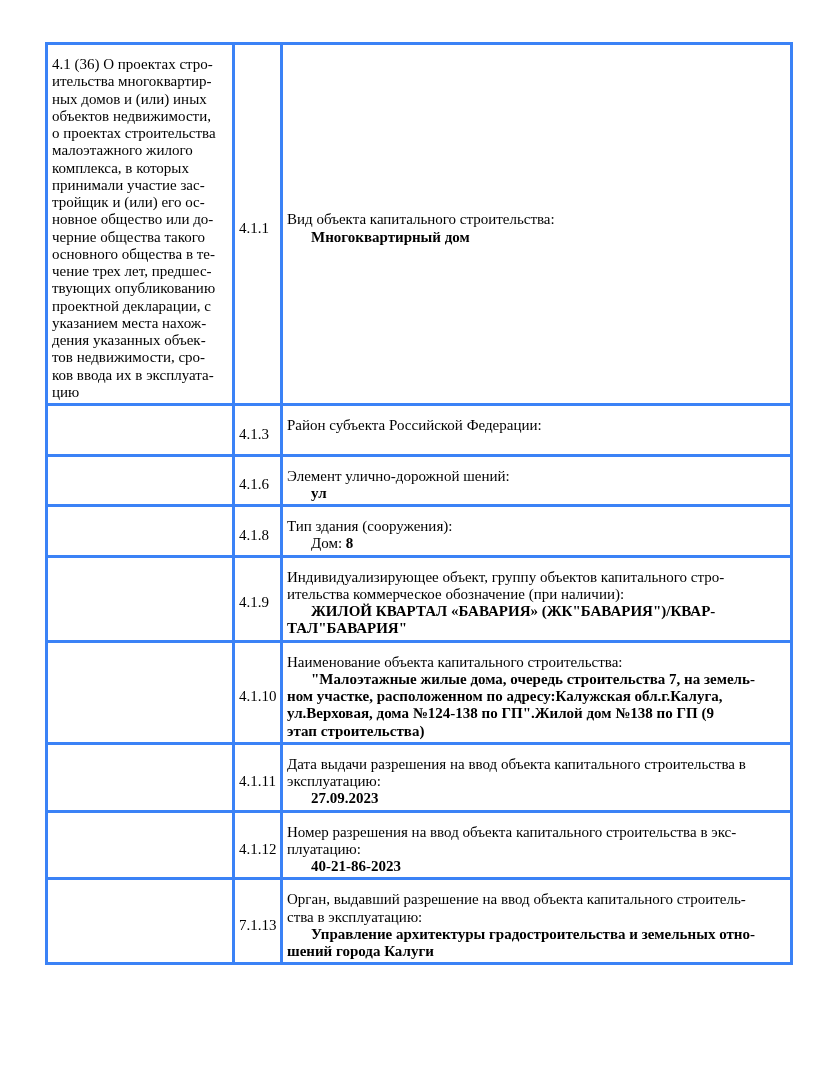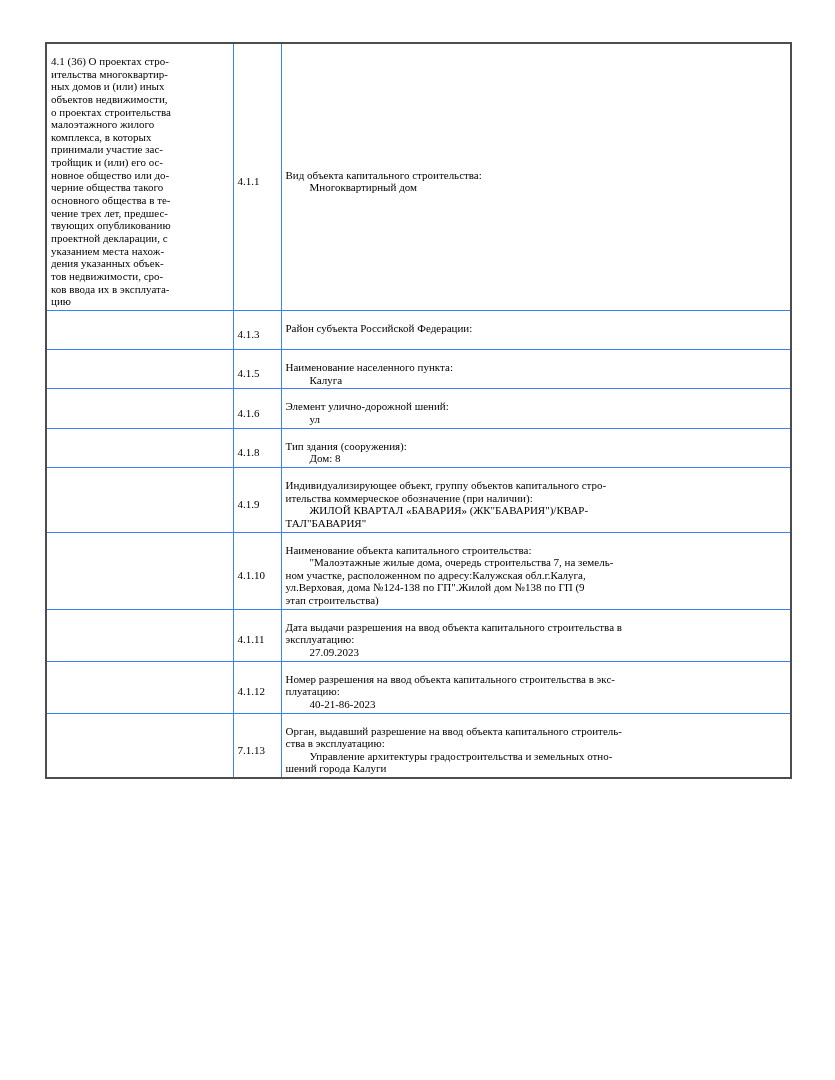--- a/index.html
+++ b/index.html
@@ -17,43 +17,43 @@
   table.decl {
     position: absolute;
     left: 45px;
     top: 42px;
     width: 745px;
     border-collapse: collapse;
     table-layout: fixed;
     border: 2px solid #4d4d4d;
   }
   table.decl td {
-    border: 1px solid #3b82f6;
+    border: 3px solid #3b82f6;
     padding: 11px 3px 2px 4px;
-    font-size: 11px;
+    font-size: 15px;
     line-height: 1.15;
     overflow: hidden;
     vertical-align: middle;
   }
   td.c1 {
     vertical-align: top;
   }
   td.c2 {
     vertical-align: middle;
   }
   .side-text,
   .lbl,
   .val {
     white-space: pre;
   }
   .val {
     font-weight: normal;
   }
   .vb {
-    font-weight: normal;
+    font-weight: bold;
     text-align: right;
   }
   .vp {
     font-weight: normal;
     margin-left: 24px;
   }
 </style>
 </head>
 <body>
 
@@ -94,30 +94,20 @@
       </td>
     </tr>
     <tr>
       <td class="c1">
           <div class="side-text"></div>
         </td>
       <td class="c2">4.1.3</td>
       <td class="c3">
         <div class="lbl">Район субъекта Российской Федерации:</div>
         <div class="val"><span class="vp"></span><span class="vb"></span></div>
-      </td>
-    </tr>
-    <tr>
-      <td class="c1">
-          <div class="side-text"></div>
-        </td>
-      <td class="c2">4.1.5</td>
-      <td class="c3">
-        <div class="lbl">Наименование населенного пункта:</div>
-        <div class="val"><span class="vp"></span><span class="vb">Калуга</span></div>
       </td>
     </tr>
     <tr>
       <td class="c1">
           <div class="side-text"></div>
         </td>
       <td class="c2">4.1.6</td>
       <td class="c3">
         <div class="lbl">Элемент улично-дорожной шений:</div>
         <div class="val"><span class="vp"></span><span class="vb">ул</span></div>

